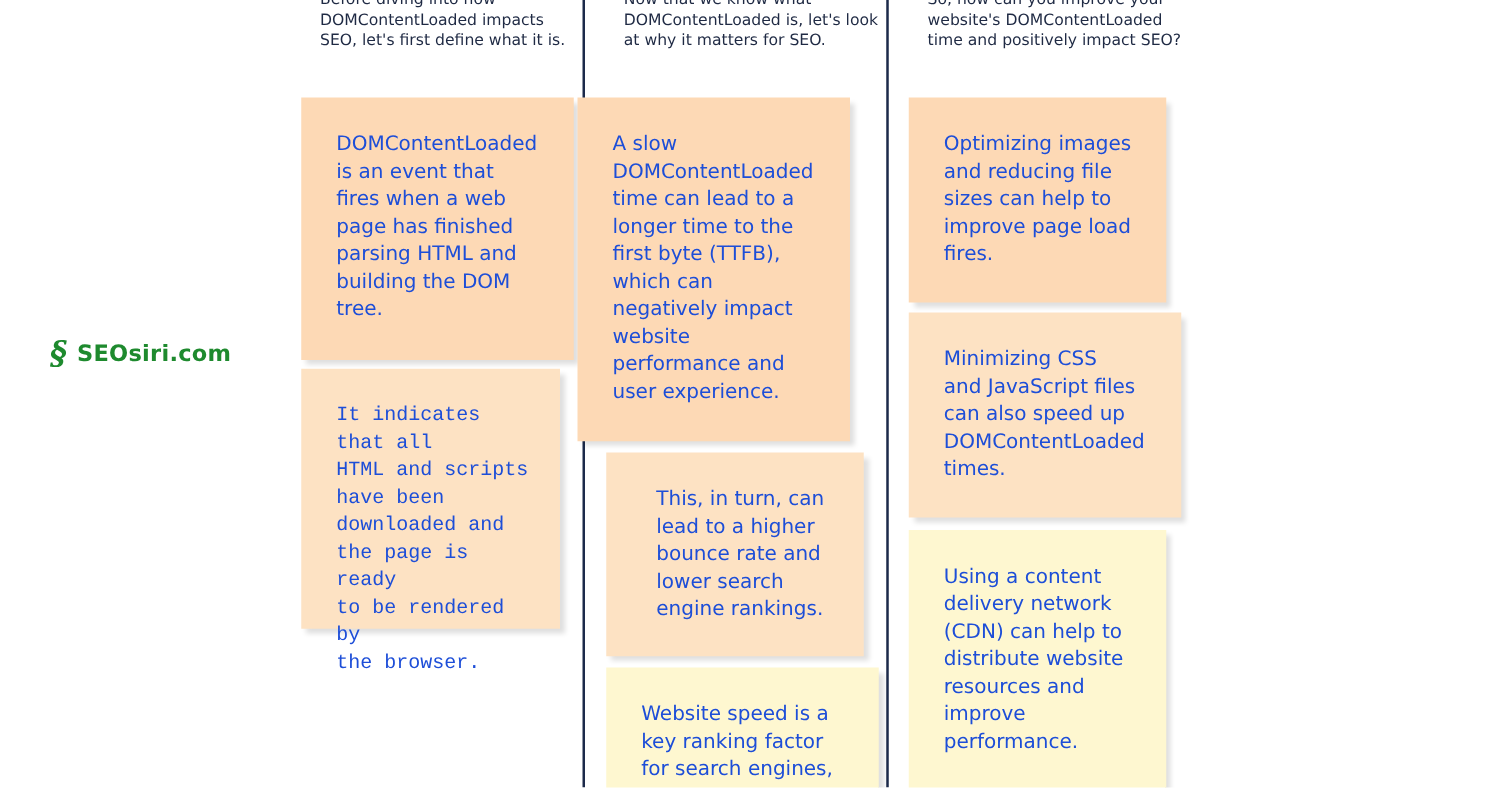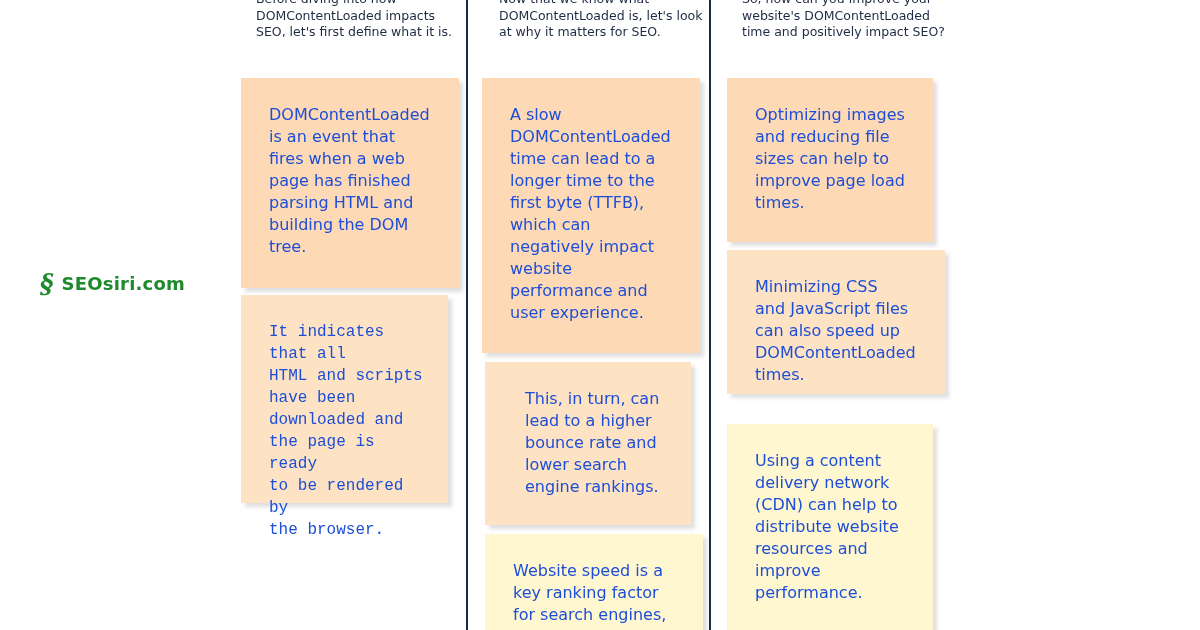--- a/index.html
+++ b/index.html
@@ -90,21 +90,21 @@
 HTML and scripts
 have been
 downloaded and
 the page is ready
 to be rendered by
 the browser.</div>
 
 <div class="col-intro" style="left:499px; top:-9px; width:205px;">Now that we know what
 DOMContentLoaded is, let's look
 at why it matters for SEO.</div>
-<div class="note peach" style="left:482px; top:78px; width:218px; height:275px;">A slow
+<div class="note peach" style="left:462px; top:78px; width:218px; height:275px;">A slow
 DOMContentLoaded
 time can lead to a
 longer time to the
 first byte (TTFB),
 which can
 negatively impact
 website
 performance and
 user experience.</div>
 <div class="note lightpeach" style="left:485px; top:362px; width:206px; height:163px;padding-left:40px;">This, in turn, can
@@ -116,22 +116,22 @@
 key ranking factor
 for search engines,</div>
 
 <div class="col-intro" style="left:742px; top:-9px; width:215px;">So, how can you improve your
 website's DOMContentLoaded
 time and positively impact SEO?</div>
 <div class="note peach" style="left:727px; top:78px; width:206px; height:164px;">Optimizing images
 and reducing file
 sizes can help to
 improve page load
-times.</div>
-<div class="note lightpeach" style="left:727px; top:250px; width:218px; height:144px;">Minimizing CSS
+fires.</div>
+<div class="note lightpeach" style="left:727px; top:250px; width:218px; height:164px;">Minimizing CSS
 and JavaScript files
 can also speed up
 DOMContentLoaded
 times.</div>
 <div class="note yellow" style="left:727px; top:424px; width:206px; height:220px;">Using a content
 delivery network
 (CDN) can help to
 distribute website
 resources and
 improve

